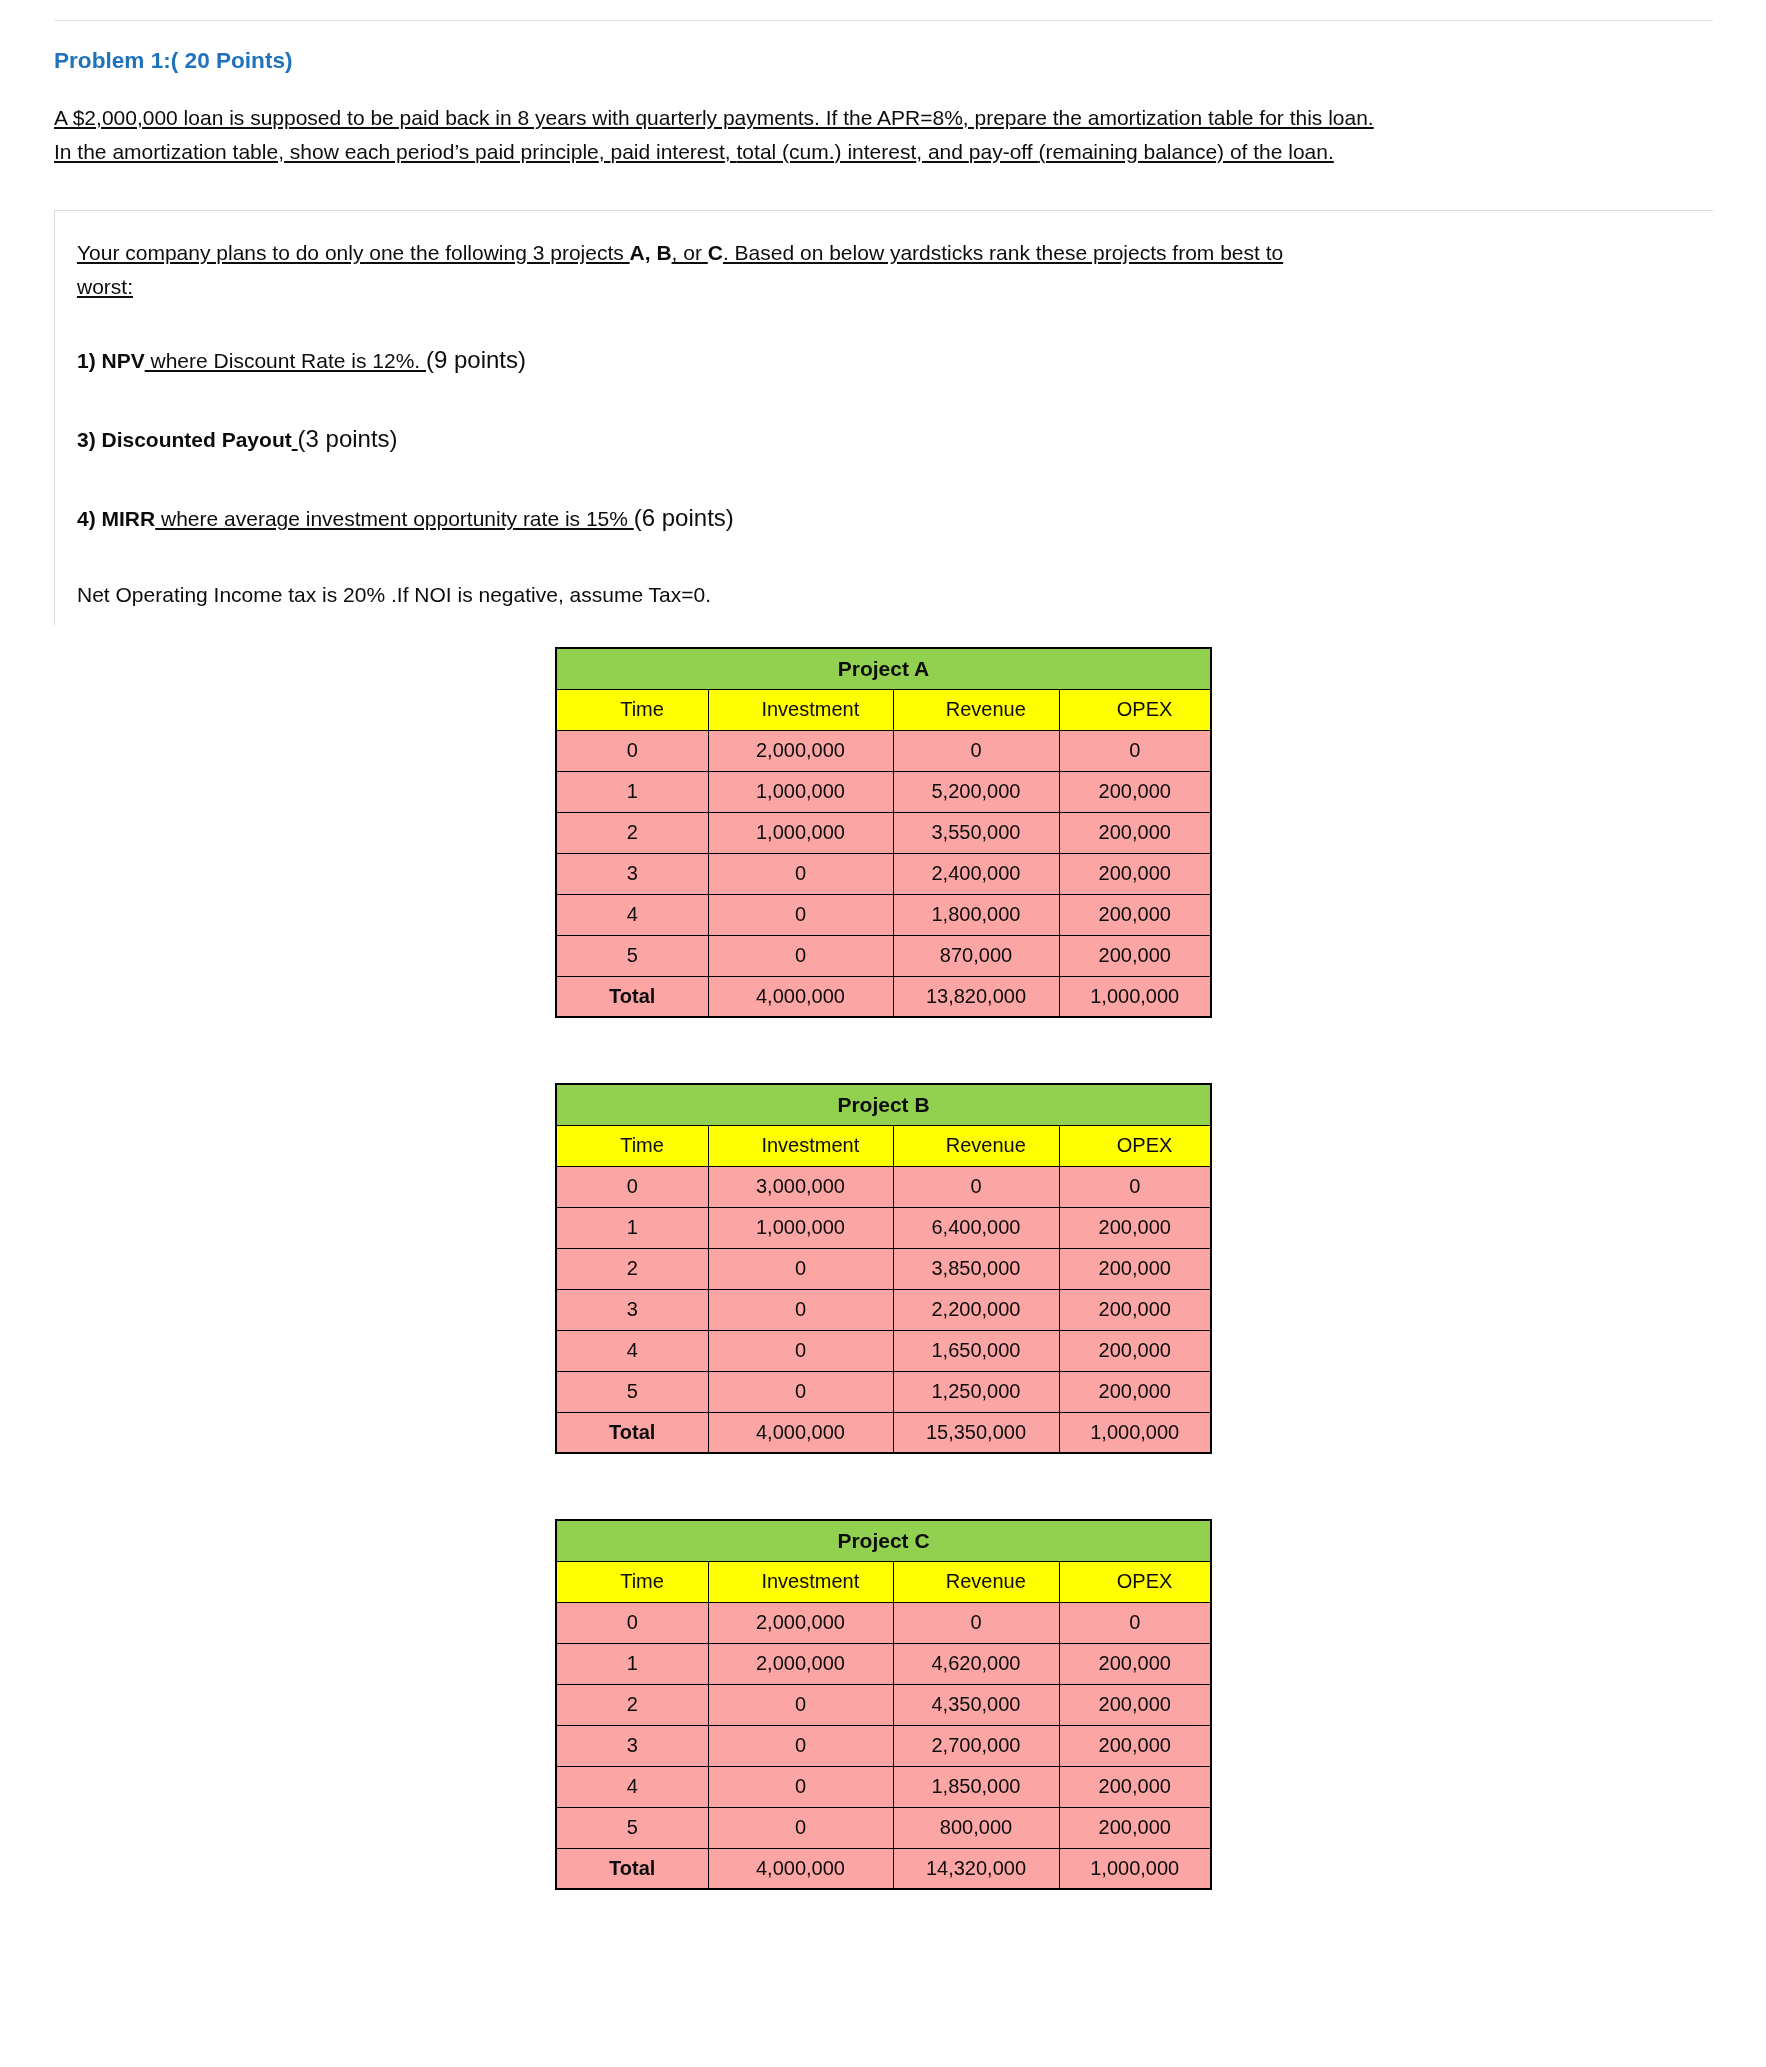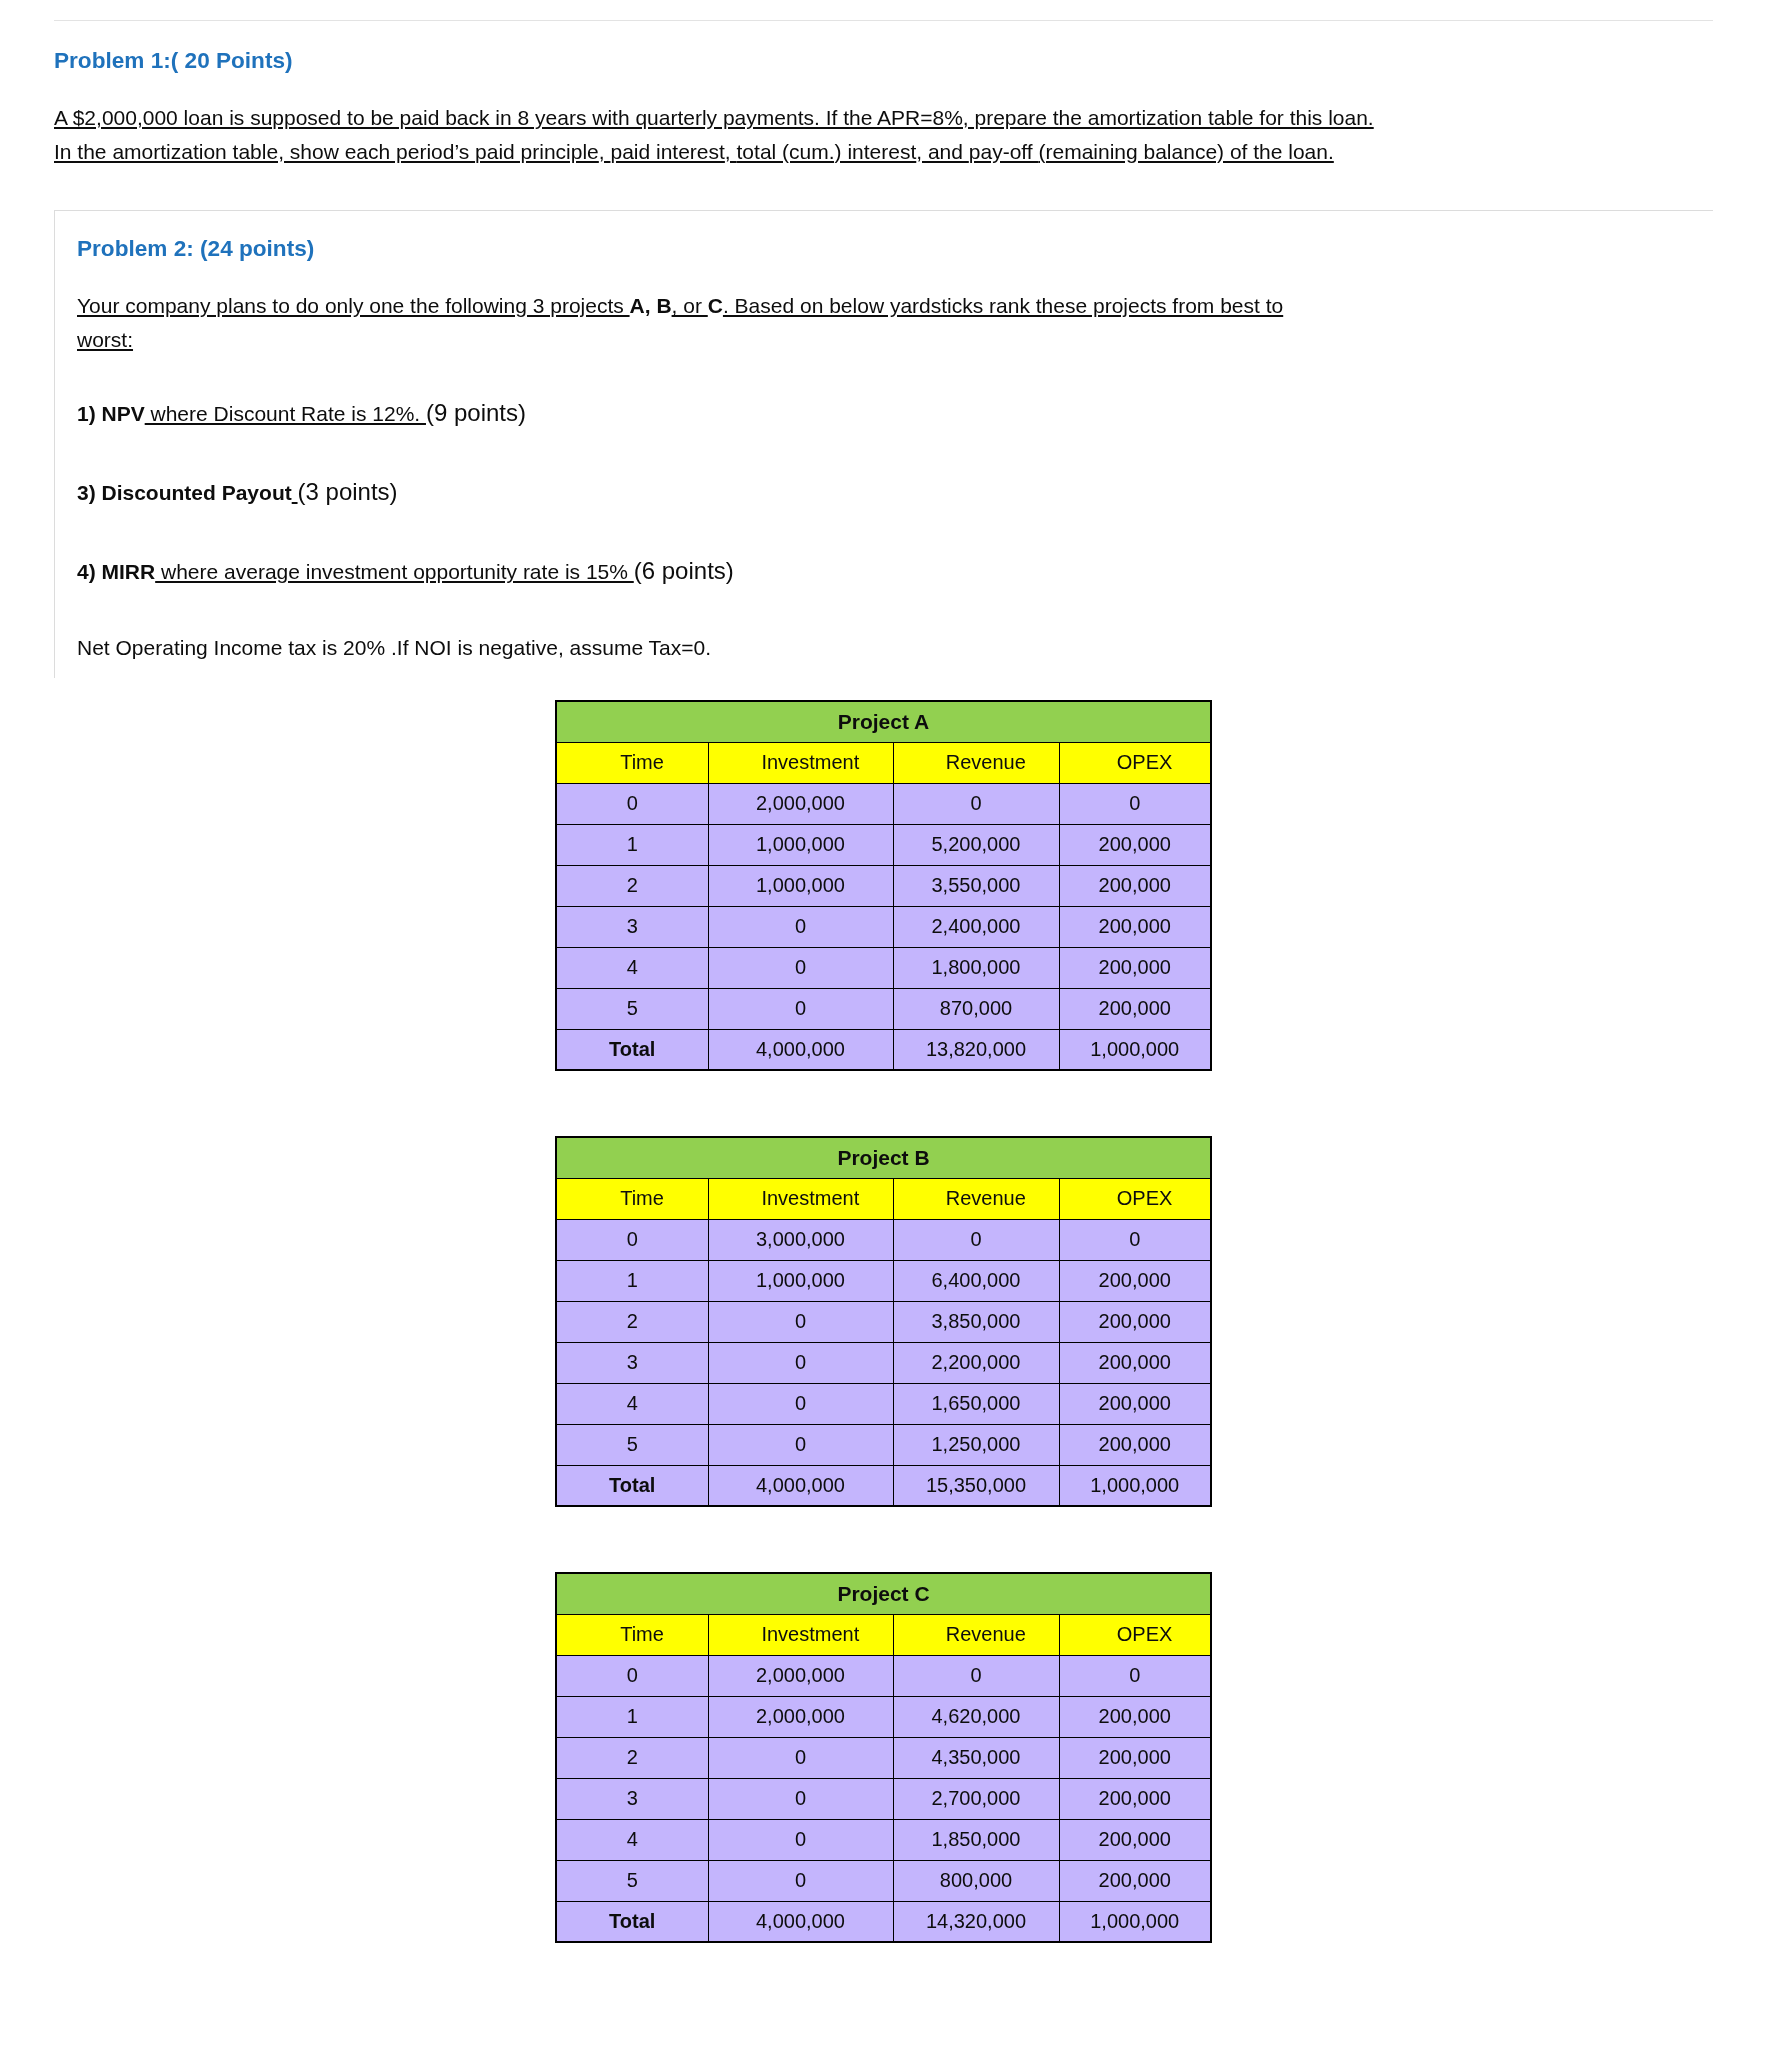--- a/index.html
+++ b/index.html
@@ -44,21 +44,21 @@
   .s-b { font-weight: bold; }
   .s-u { text-decoration: underline; }
   .s-sm { font-size: 24px; }
 
   .tables-wrap { margin-top: 22px; }
   table.proj {
     border-collapse: collapse;
     table-layout: fixed;
     margin: 8px auto 65px auto;
     border: 2.7px solid #000;
-    background: #c4b5fd;
+    background: #fca5a5;
   }
   table.proj td {
     border: 1.8px solid #000;
     height: 41px;
     text-align: center;
     vertical-align: middle;
     font-size: 20px;
     padding: 0 5.4px;
     overflow: hidden;
     white-space: nowrap;
@@ -81,21 +81,20 @@
 <div class="page">
 
   <div class="top-rule"></div>
 
   <section>
     <h2 class="p1-title">Problem 1:( 20 Points)</h2>
     <p class="p1-par"><span class="s-n">A $2,000,000 loan is supposed to be paid back in 8 years with quarterly payments. If the APR=8%, prepare the amortization table for this loan.</span><br><span class="s-n">In the amortization table, show each period’s </span><span class="s-u">paid principle</span><span class="s-n">, </span><span class="s-u">paid interest</span><span class="s-n">, </span><span class="s-u">total (cum.) interest</span><span class="s-n">, and </span><span class="s-u">pay-off </span><span class="s-n">(remaining balance) of the loan.</span></p>
   </section>
 
   <section class="p2-box">
-    <h2 class="p2-title">Problem 2: (24 points)</h2>
     <p class="p2-intro"><span class="s-n">Your company plans to do only one the following 3 projects </span><span class="s-b">A, B</span><span class="s-n">, or </span><span class="s-b">C</span><span class="s-n">. Based on below yardsticks rank these projects from best to</span><br><span class="s-n">worst:</span></p>
     <div>
         <p class="item"><span class="s-b">1) NPV</span><span class="s-n"> where Discount Rate is 12%.  </span><span class="s-sm">(9 points)</span></p>
         <p class="item"><span class="s-b">3) Discounted Payout</span><span class="s-n">  </span><span class="s-sm">(3 points)</span></p>
         <p class="item"><span class="s-b">4) MIRR</span><span class="s-n">  where average investment opportunity rate is 15% </span><span class="s-sm">(6 points)</span></p>
       </div>
     <p class="note">Net Operating Income tax is 20% .If NOI is negative, assume Tax=0.</p>
   </section>
 
   <div class="tables-wrap">

